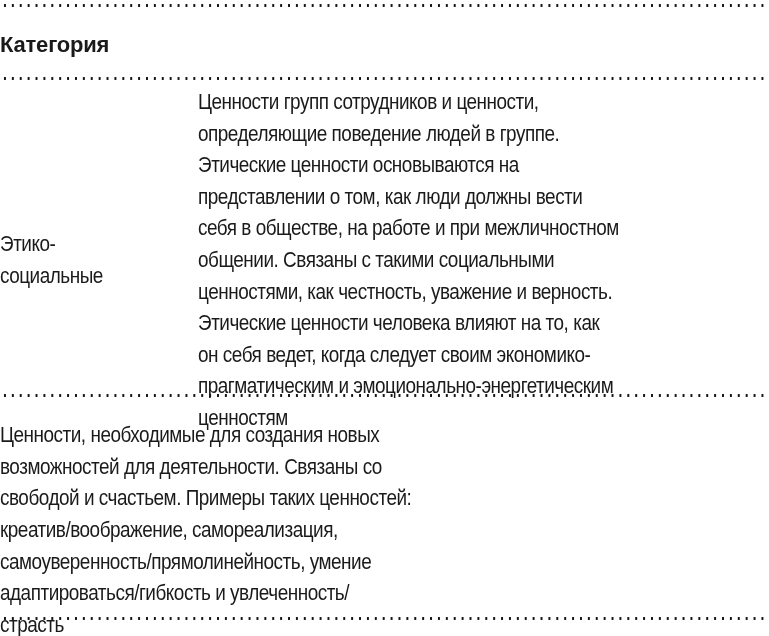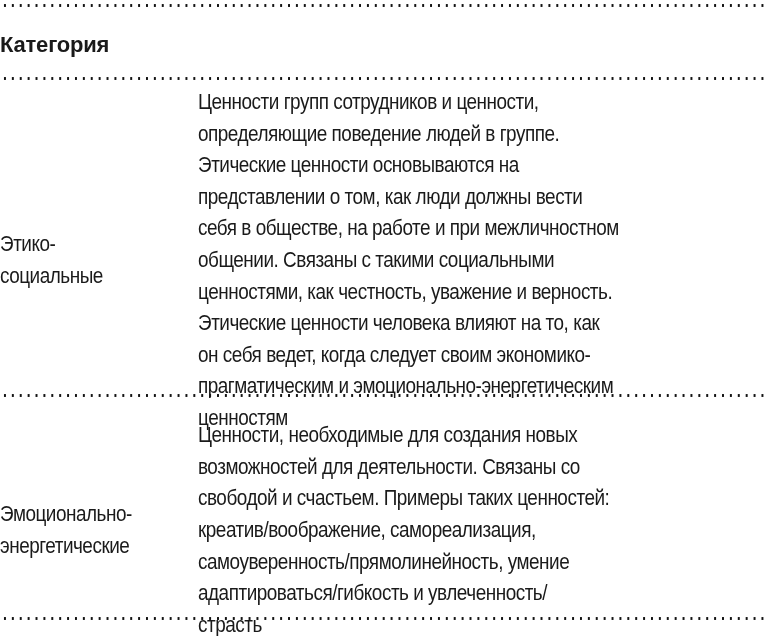--- a/index.html
+++ b/index.html
@@ -68,24 +68,20 @@
 Этические ценности человека влияют на то, как
 он себя ведет, когда следует своим экономико-
 прагматическим и эмоционально-энергетическим
 ценностям</span>
     </div>
   </div>
 
   <div class="dots"></div>
 
   <div class="row body-row row2">
-    <div class="cat">
-      <span class="narrow">Эмоционально-
-энергетические</span>
-    </div>
     <div class="val">
       <span class="narrow">Ценности, необходимые для создания новых
 возможностей для деятельности. Связаны со
 свободой и счастьем. Примеры таких ценностей:
 креатив/воображение, самореализация,
 самоуверенность/прямолинейность, умение
 адаптироваться/гибкость и увлеченность/
 страсть</span>
     </div>
   </div>

